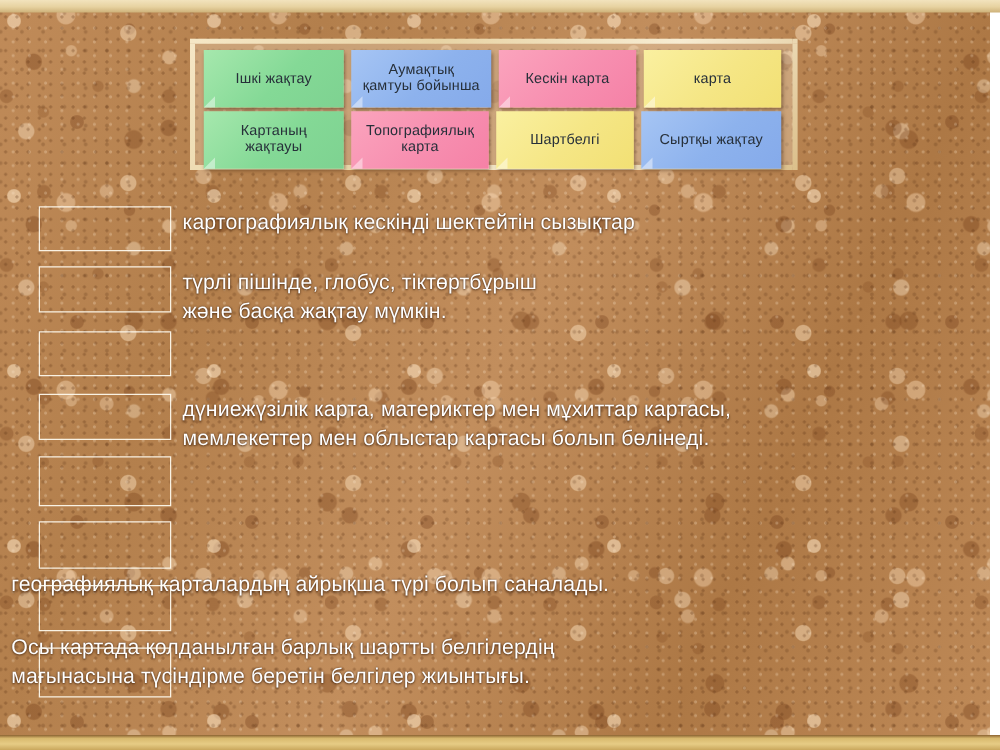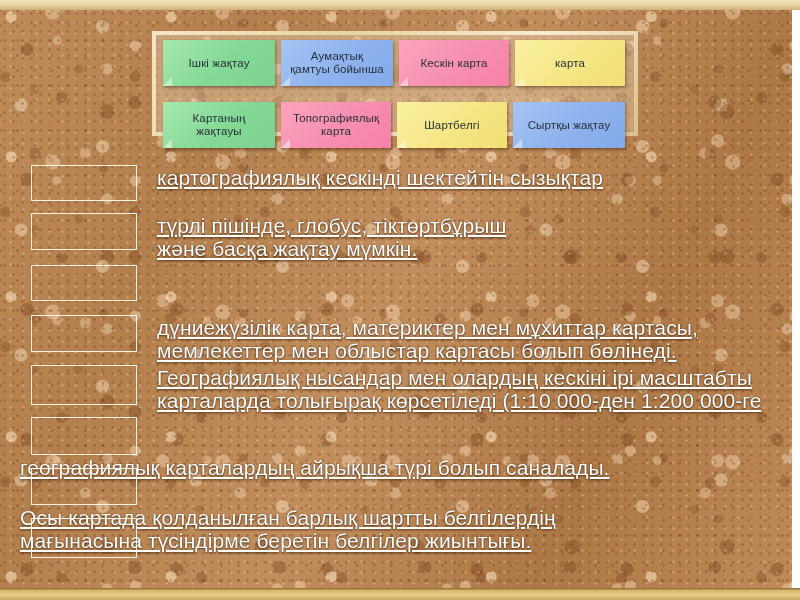--- a/index.html
+++ b/index.html
@@ -91,21 +91,21 @@
     padding: 5px 4px;
     border: 4px solid;
     border-image: linear-gradient(135deg,#f5e7c6,#e8d3a4,#f7ecd2,#dcc08c) 1;
     background: rgba(255,248,228,.28);
   }
   .tile-row {
     display: flex;
     height: 46px;
     align-items: stretch;
   }
-  .tile-row + .tile-row { margin-top: 16px; }
+  .tile-row + .tile-row { margin-top: 3px; }
 
   .tile {
     flex: 0 0 auto;
     margin: 0 3px;
     display: flex;
     align-items: center;
     justify-content: center;
     text-align: center;
     color: #27303a;
     font-size: 11.5px;
@@ -153,29 +153,28 @@
   .drop-zone {
     flex: 0 0 auto;
     margin-left: 31px;
     width: 106px;
     border: 1px solid rgba(255,252,240,.92);
     box-sizing: border-box;
     background: transparent;
   }
   .answer-text {
     flex: 1 1 auto;
-    margin-left: 20px;
+    margin-left: 9px;
     color: #ffffff;
-    font-size: 21px;
+    font-size: 17px;
     line-height: 23px;
     letter-spacing: .1px;
     text-shadow: 0 1px 2px rgba(70,38,14,.85), 0 0 1px rgba(70,38,14,.9);
     white-space: pre-line;
     padding-top: 1px;
-    text-decoration: underline;
   }
 </style>
 </head>
 <body>
 
 <div id="board">
 
   <div class="trim trim-top"></div>
   <div class="trim trim-bottom"></div>
 
@@ -218,22 +217,20 @@
     </div>
 
     <div class="answer-row" style="top: 155px;">
       <div class="drop-zone" style="height: 37px;"></div>
       <div class="answer-text">дүниежүзілік карта, материктер мен мұхиттар картасы,
 мемлекеттер мен облыстар картасы болып бөлінеді.</div>
     </div>
 
     <div class="answer-row" style="top: 205px;">
       <div class="drop-zone" style="height: 40px;"></div>
-      <div class="answer-text">Географиялық нысандар мен олардың кескіні ірі масштабты
-карталарда толығырақ көрсетіледі (1:10 000-ден 1:200 000-ге</div>
     </div>
 
     <div class="answer-row" style="top: 257px; flex-direction: column;">
       <div class="drop-zone" style="height: 38px;"></div>
       <div class="answer-text">географиялық карталардың айрықша түрі болып саналады.</div>
     </div>
 
     <div class="answer-row" style="top: 308px; flex-direction: column;">
       <div class="drop-zone" style="height: 37px;"></div>
       <div class="answer-text">Осы картада қолданылған барлық шартты белгілердің

